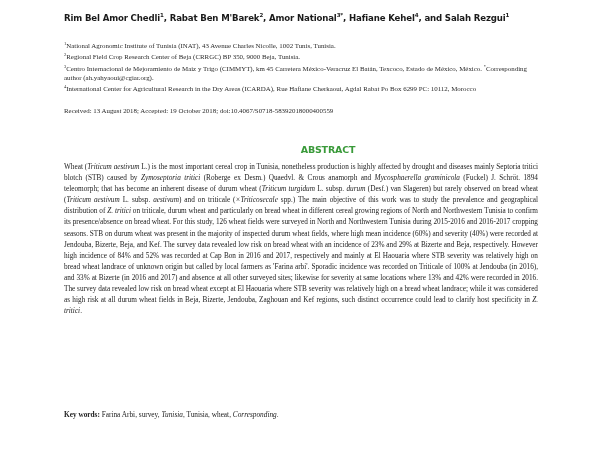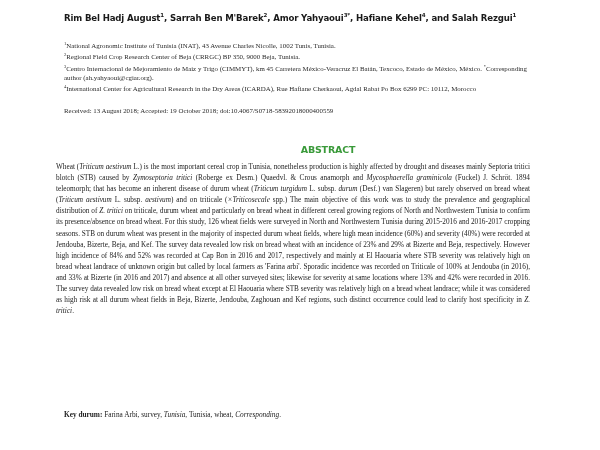--- a/index.html
+++ b/index.html
@@ -21,42 +21,42 @@
     font-family: "Liberation Serif", serif; font-size: 6.9px; color: #2a2a2a; white-space: nowrap;
   }
   .heading {
     position: absolute; left: 0; width: 600px; text-align: center;
     font-family: "DejaVu Sans", sans-serif; font-weight: bold; font-size: 9.5px;
     color: #3a9a3a; letter-spacing: -0.2px; margin-left: 28px;
   }
   .abstract-title { top: 144px; }
   .intro-title { top: 436px; }
   .abstract {
-    position: absolute; left: 56px; top: 162px; width: 474px;
+    position: absolute; left: 64px; top: 162px; width: 474px;
     font-family: "Liberation Serif", serif; font-size: 7.25px; line-height: 11.1px;
     color: #222; text-align: justify; word-spacing: -0.2px;
   }
   .abstract i, .keywords i { font-style: italic; }
   .keywords {
     position: absolute; left: 64px; top: 410px; width: 474px;
     font-family: "Liberation Serif", serif; font-size: 7.3px; color: #222;
   }
   .keywords b { font-weight: bold; }
 </style>
 </head>
 <body>
 
 <div class="page">
-  <div class="authors" id="authors"><span>Rim Bel Hadj August</span><sup>1</sup>, <span>Sarrah Ben M'Barek</span><sup>2</sup>, <span>Amor Yahyaoui</span><sup>3*</sup>, <span>Hafiane Kehel</span><sup>4</sup>, <span>and Salah Rezgui</span><sup>1</sup></div>
+  <div class="authors" id="authors"><span>Rim Bel Amor Chedli</span><sup>1</sup>, <span>Rabat Ben M'Barek</span><sup>2</sup>, <span>Amor National</span><sup>3*</sup>, <span>Hafiane Kehel</span><sup>4</sup>, <span>and Salah Rezgui</span><sup>1</sup></div>
   <div class="affils" id="affils">
       <div><sup>1</sup>National Agronomic Institute of Tunisia (INAT), 43 Avenue Charles Nicolle, 1002 Tunis, Tunisia.</div>
       <div><sup>2</sup>Regional Field Crop Research Center of Beja (CRRGC) BP 350, 9000 Beja, Tunisia.</div>
       <div><sup>3</sup>Centro Internacional de Mejoramiento de Maiz y Trigo (CIMMYT), km 45 Carretera México-Veracruz El Batán, Texcoco, Estado de México, México. <sup>*</sup>Corresponding author (ah.yahyaoui@cgiar.org).</div>
       <div><sup>4</sup>International Center for Agricultural Research in the Dry Areas (ICARDA), Rue Hafiane Cherkaoui, Agdal Rabat Po Box 6299 PC: 10112, Morocco</div>
     </div>
   <div class="received">Received: 13 August 2018; Accepted: 19 October 2018; doi:10.4067/S0718-58392018000400559</div>
 
   <div class="heading abstract-title">ABSTRACT</div>
   <div class="abstract" id="abstract">Wheat (<i>Triticum aestivum</i> L.) is the most important cereal crop in Tunisia, nonetheless production is highly affected by drought and diseases mainly Septoria tritici blotch (STB) caused by <i>Zymoseptoria tritici</i> (Roberge ex Desm.) Quaedvl. &amp; Crous anamorph and <i>Mycosphaerella graminicola</i> (Fuckel) J. Schröt. 1894 teleomorph; that has become an inherent disease of durum wheat (<i>Triticum turgidum</i> L. subsp. <i>durum</i> (Desf.) van Slageren) but rarely observed on bread wheat (<i>Triticum aestivum</i> L. subsp. <i>aestivum</i>) and on triticale (<i>×Triticosecale</i> spp.) The main objective of this work was to study the prevalence and geographical distribution of <i>Z. tritici</i> on triticale, durum wheat and particularly on bread wheat in different cereal growing regions of North and Northwestern Tunisia to confirm its presence/absence on bread wheat. For this study, 126 wheat fields were surveyed in North and Northwestern Tunisia during 2015-2016 and 2016-2017 cropping seasons. STB on durum wheat was present in the majority of inspected durum wheat fields, where high mean incidence (60%) and severity (40%) were recorded at Jendouba, Bizerte, Beja, and Kef. The survey data revealed low risk on bread wheat with an incidence of 23% and 29% at Bizerte and Beja, respectively. However high incidence of 84% and 52% was recorded at Cap Bon in 2016 and 2017, respectively and mainly at El Haouaria where STB severity was relatively high on bread wheat landrace of unknown origin but called by local farmers as 'Farina arbi'. Sporadic incidence was recorded on Triticale of 100% at Jendouba (in 2016), and 33% at Bizerte (in 2016 and 2017) and absence at all other surveyed sites; likewise for severity at same locations where 13% and 42% were recorded in 2016. The survey data revealed low risk on bread wheat except at El Haouaria where STB severity was relatively high on a bread wheat landrace; while it was considered as high risk at all durum wheat fields in Beja, Bizerte, Jendouba, Zaghouan and Kef regions, such distinct occurrence could lead to clarify host specificity in <i>Z. tritici</i>.</div>
 
-  <div class="keywords" id="keywords"><b>Key durum:</b> Farina Arbi, survey, <i>Tunisia</i>, Tunisia, wheat, <i>Corresponding</i>.</div>
+  <div class="keywords" id="keywords"><b>Key words:</b> Farina Arbi, survey, <i>Tunisia</i>, Tunisia, wheat, <i>Corresponding</i>.</div>
 
 </div>
 
 </body></html>

